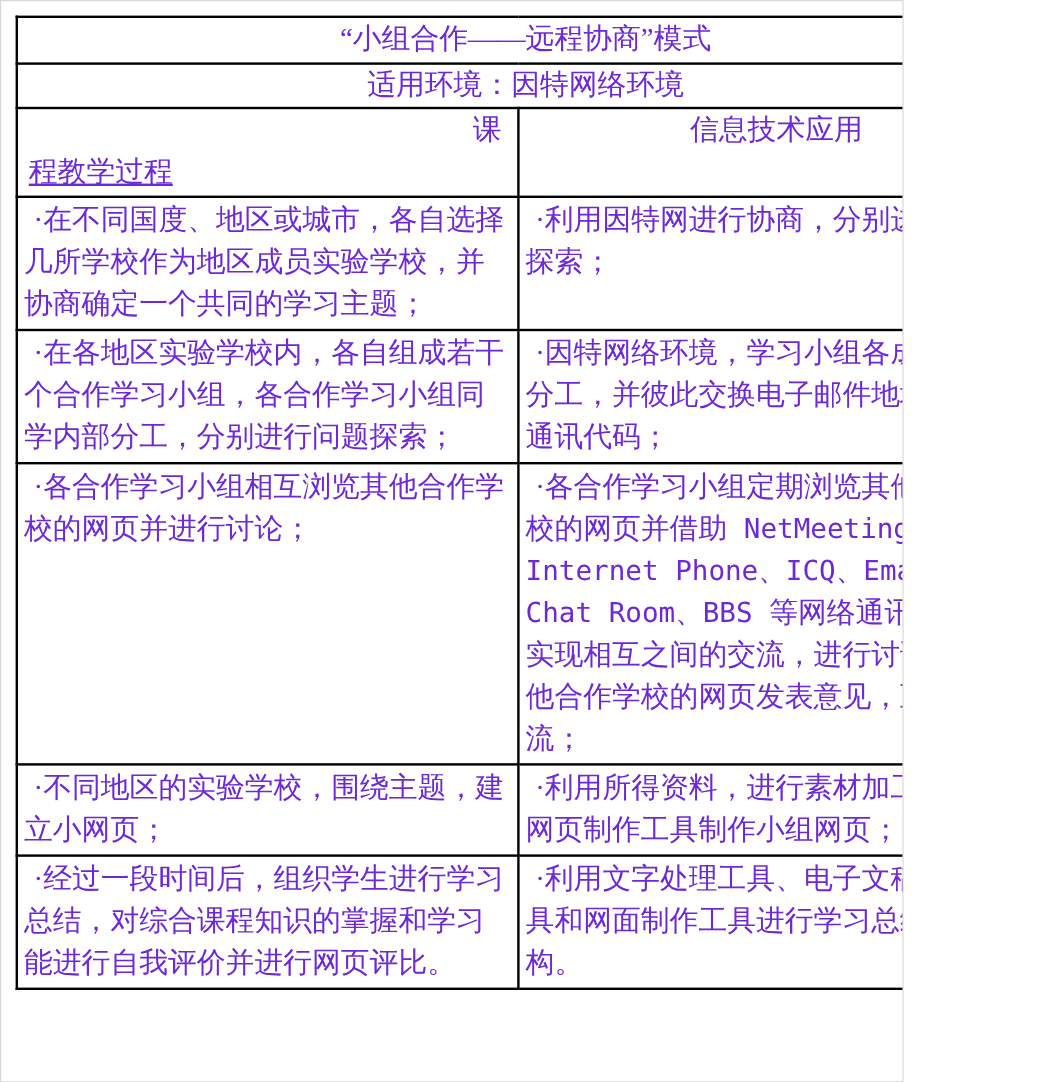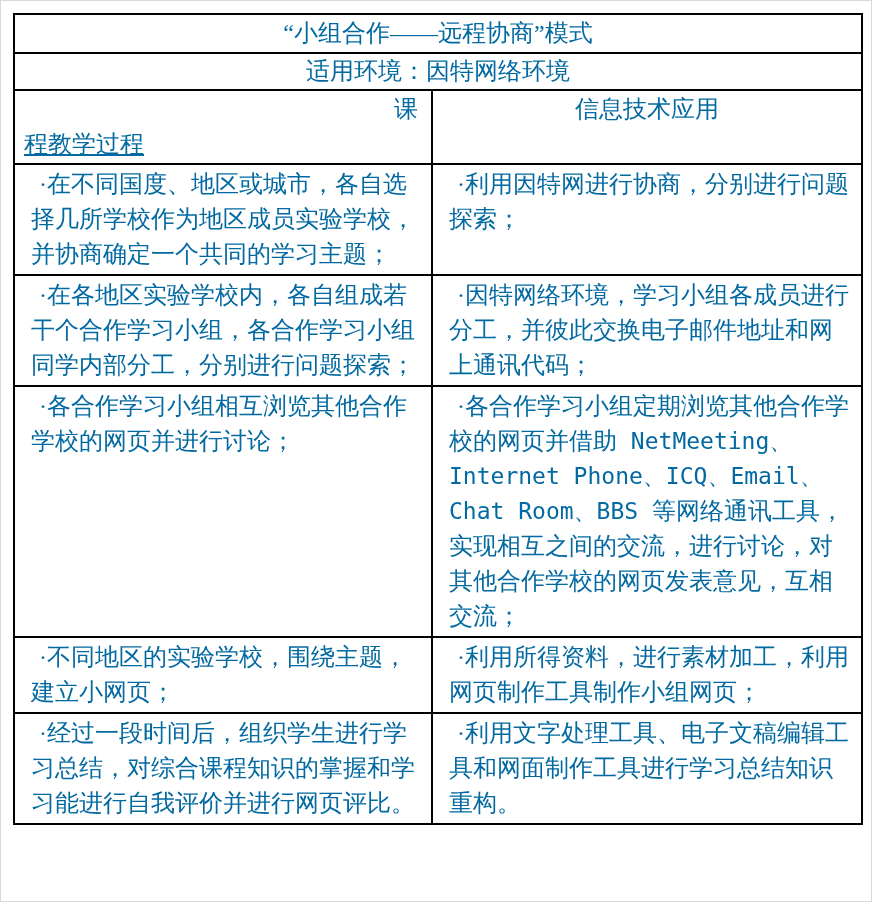--- a/index.html
+++ b/index.html
@@ -1,29 +1,29 @@
 <!DOCTYPE html>
 <html><head>
 <meta charset="utf-8">
 <style>
   html, body {
     margin: 0;
     padding: 0;
     background: #ffffff;
   }
   .page {
-    width: 872px;
+    width: 753px;
     height: 902px;
     box-sizing: border-box;
     border: 1px solid #d9d9d9;
     padding: 12px 12px;
     background: #ffffff;
     overflow: hidden;
     font-family: "Liberation Serif", "DejaVu Serif", serif;
-    color: #0369a1;
+    color: #6d28d9;
   }
   table.mode-table {
     border-collapse: collapse;
     table-layout: fixed;
     width: 848px;
   }
   table.mode-table td {
     border: 2px solid #000000;
     vertical-align: top;
     box-sizing: border-box;
@@ -49,21 +49,21 @@
     height: 73px;
     font-size: 24px;
     line-height: 35px;
   }
   .hdr-line1 { text-align: right; padding-right: 12px; }
   .hdr-line2 { text-align: left;  padding-left: 8px; text-decoration: underline;  }
 
   .cell {
     font-size: 24px;
     line-height: 35px;
-    padding: 2px 8px 2px 16px;
+    padding: 2px 8px 2px 5px;
   }
   .para { text-indent: 8px; }
   .mono {
     font-family: "DejaVu Sans Mono", "Liberation Mono", monospace;
     font-size: 23px;
   }
 </style>
 </head>
 <body>
 

